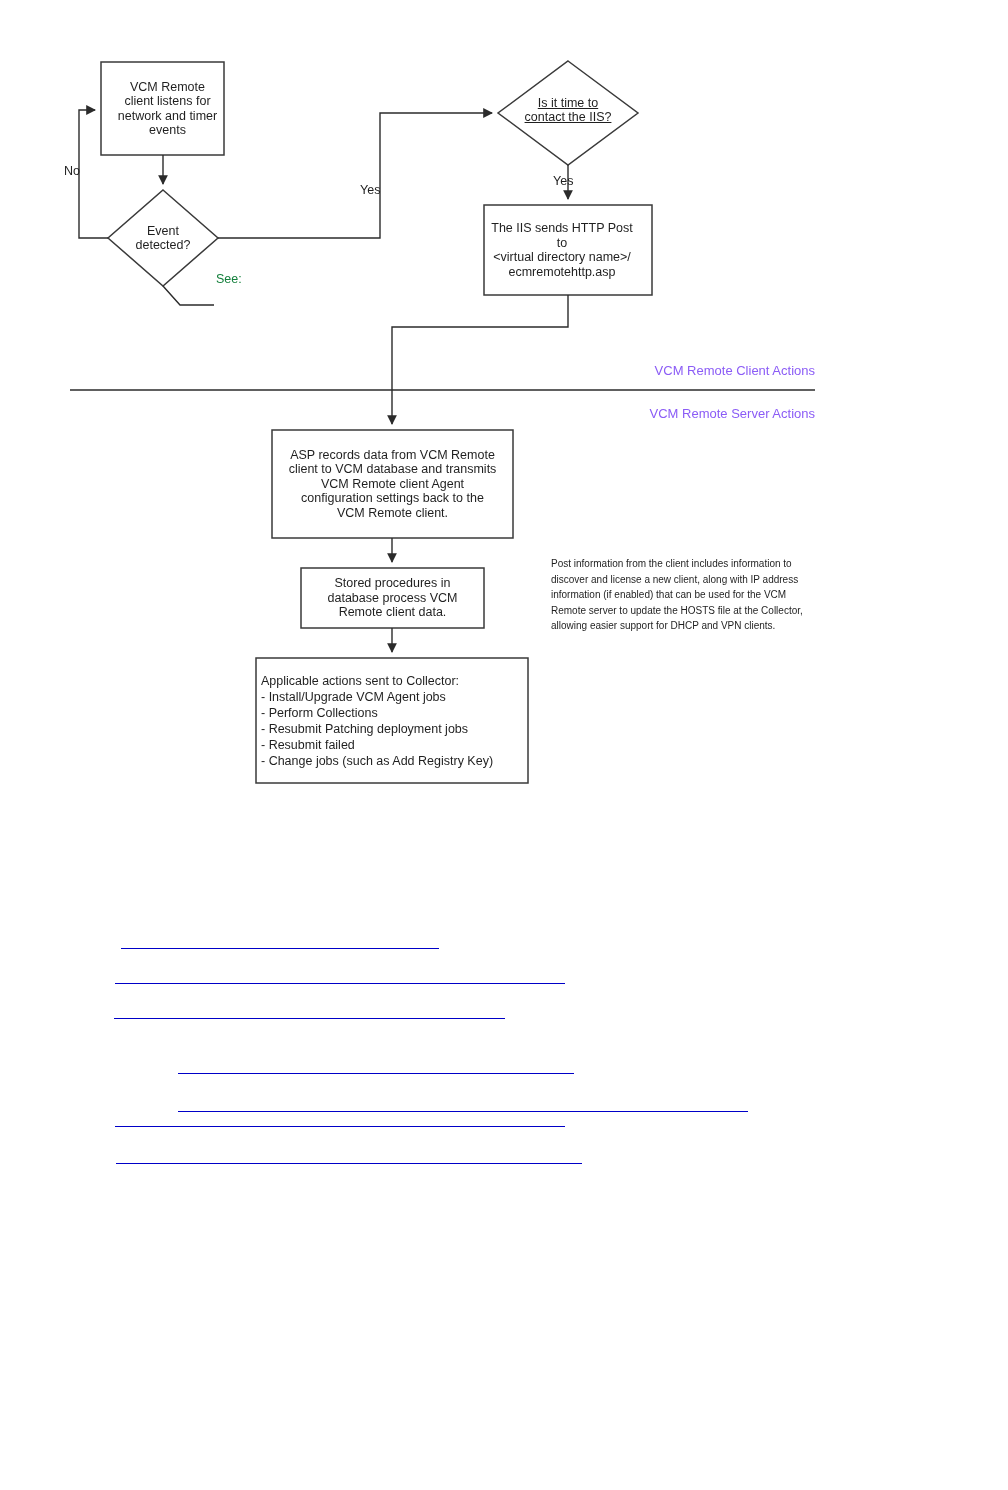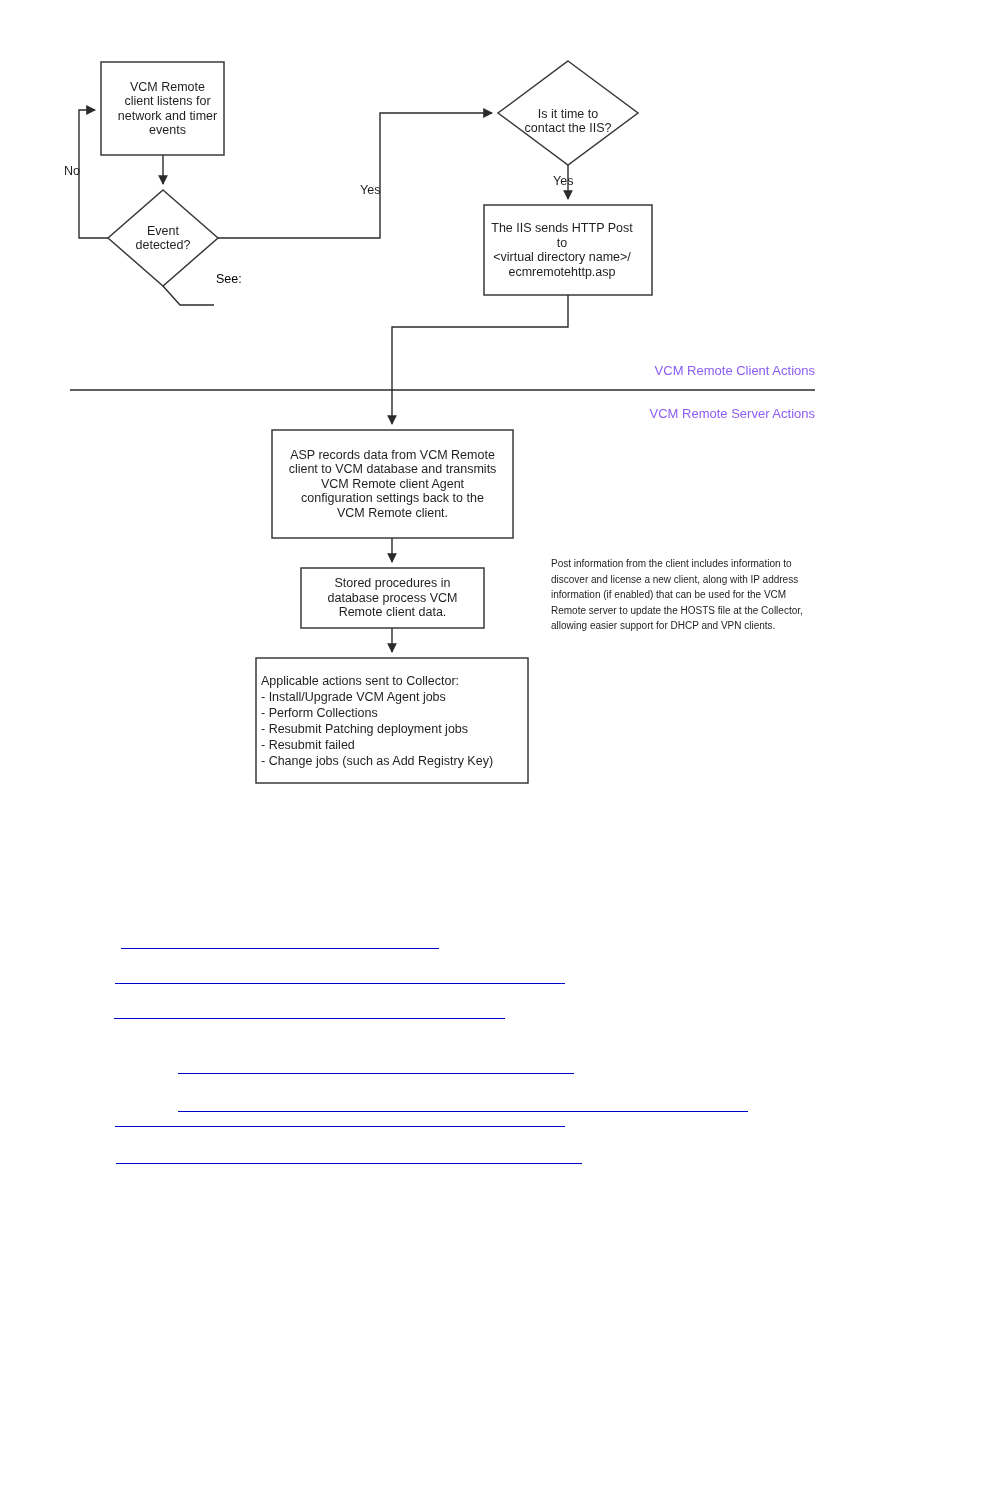--- a/index.html
+++ b/index.html
@@ -51,21 +51,21 @@
     position: absolute;
     font-size: 13px;
     line-height: 15px;
     color: #8b5cf6;
     text-align: right;
   }
   .see-block {
     position: absolute;
     font-size: 12.5px;
     line-height: 15.5px;
-    color: #000000;
+    color: #15803d;
   }
   .see-block ul {
     list-style: none;
     margin: 0;
     padding: 0;
   }
   .see-block li {
     position: relative;
     padding-left: 14px;
   }
@@ -154,21 +154,21 @@
   </svg>
 
   <div class="node-text box-lines" style="left:101px; top:62px; width:133px; height:93px;">VCM Remote
 client listens for
 network and timer
 events</div>
 
   <div class="node-text box-lines" style="left:113px; top:214px; width:100px; height:48px;">Event
 detected?</div>
 
-  <div class="node-text box-lines" style="left:498px; top:98px; width:140px; height:46px;">Is it time to
+  <div class="node-text box-lines" style="left:498px; top:87px; width:140px; height:46px;text-decoration:underline;">Is it time to
 contact the IIS?</div>
 
   <div class="node-text box-lines" style="left:484px; top:205px; width:156px; height:90px;">The IIS sends HTTP Post
 to
 &lt;virtual directory name&gt;/
 ecmremotehttp.asp</div>
 
   <div class="node-text box-lines" style="left:274px; top:430px; width:237px; height:108px;">ASP records data from VCM Remote
 client to VCM database and transmits
 VCM Remote client Agent

